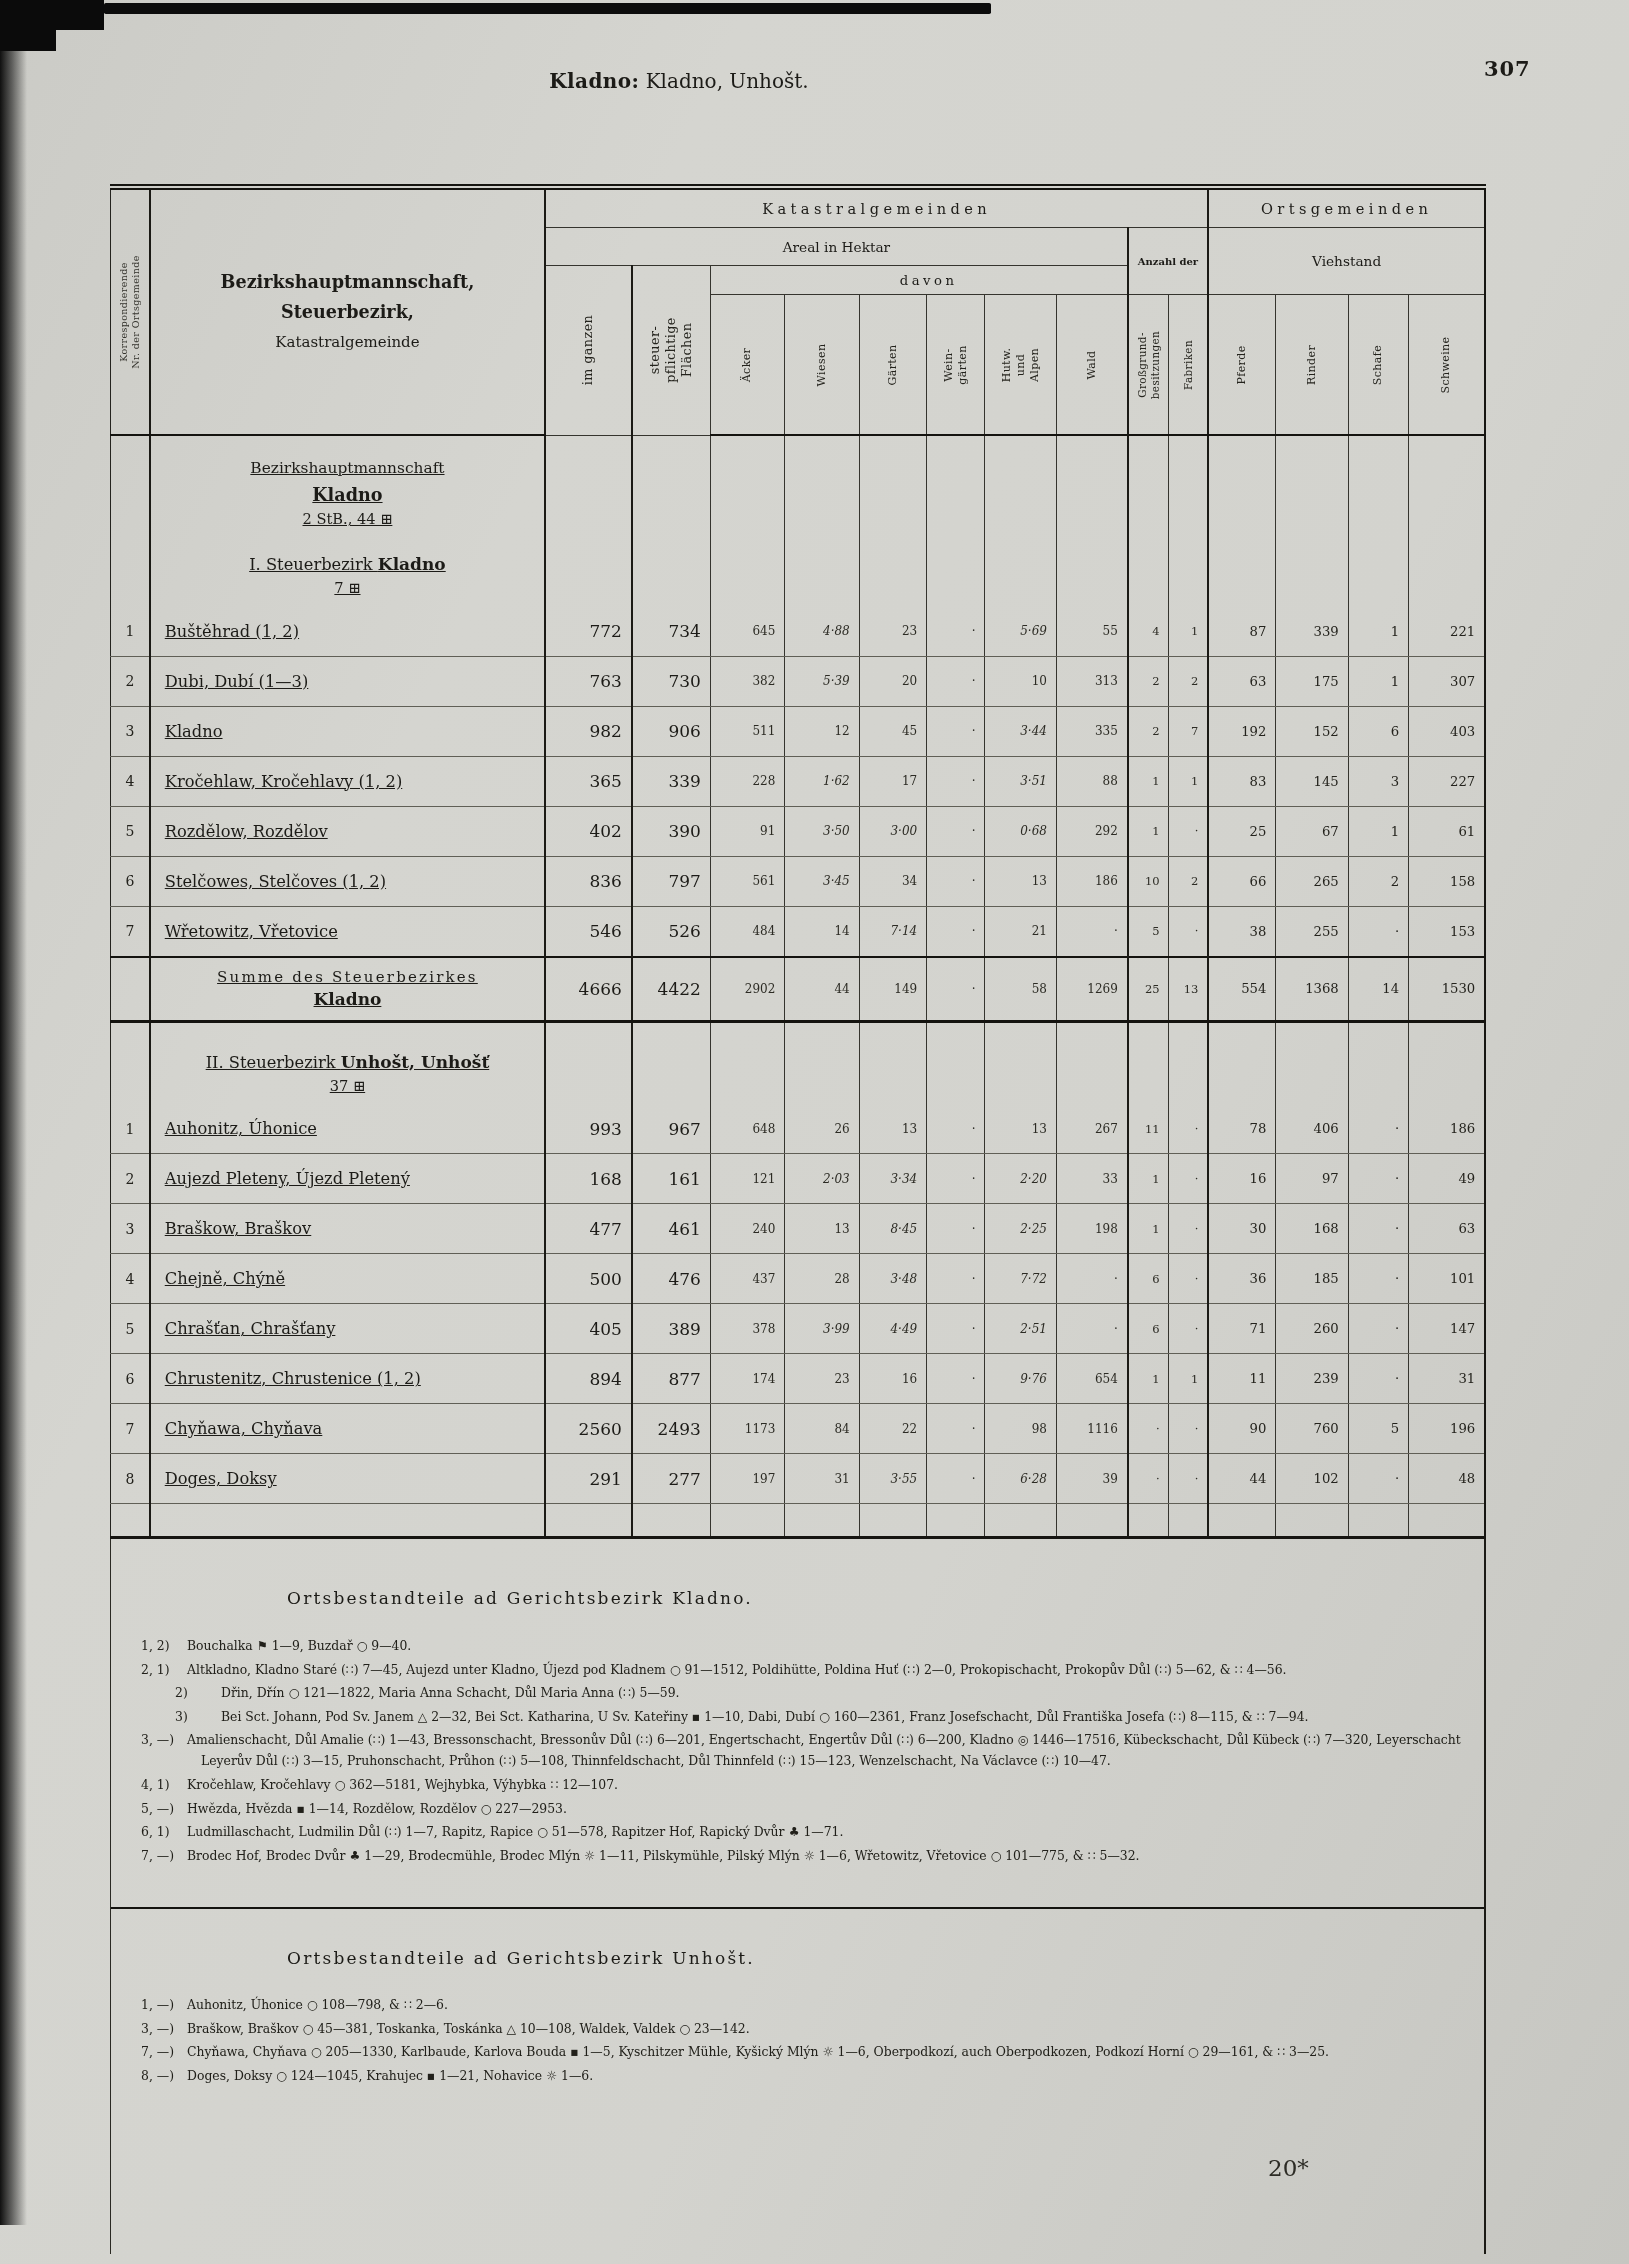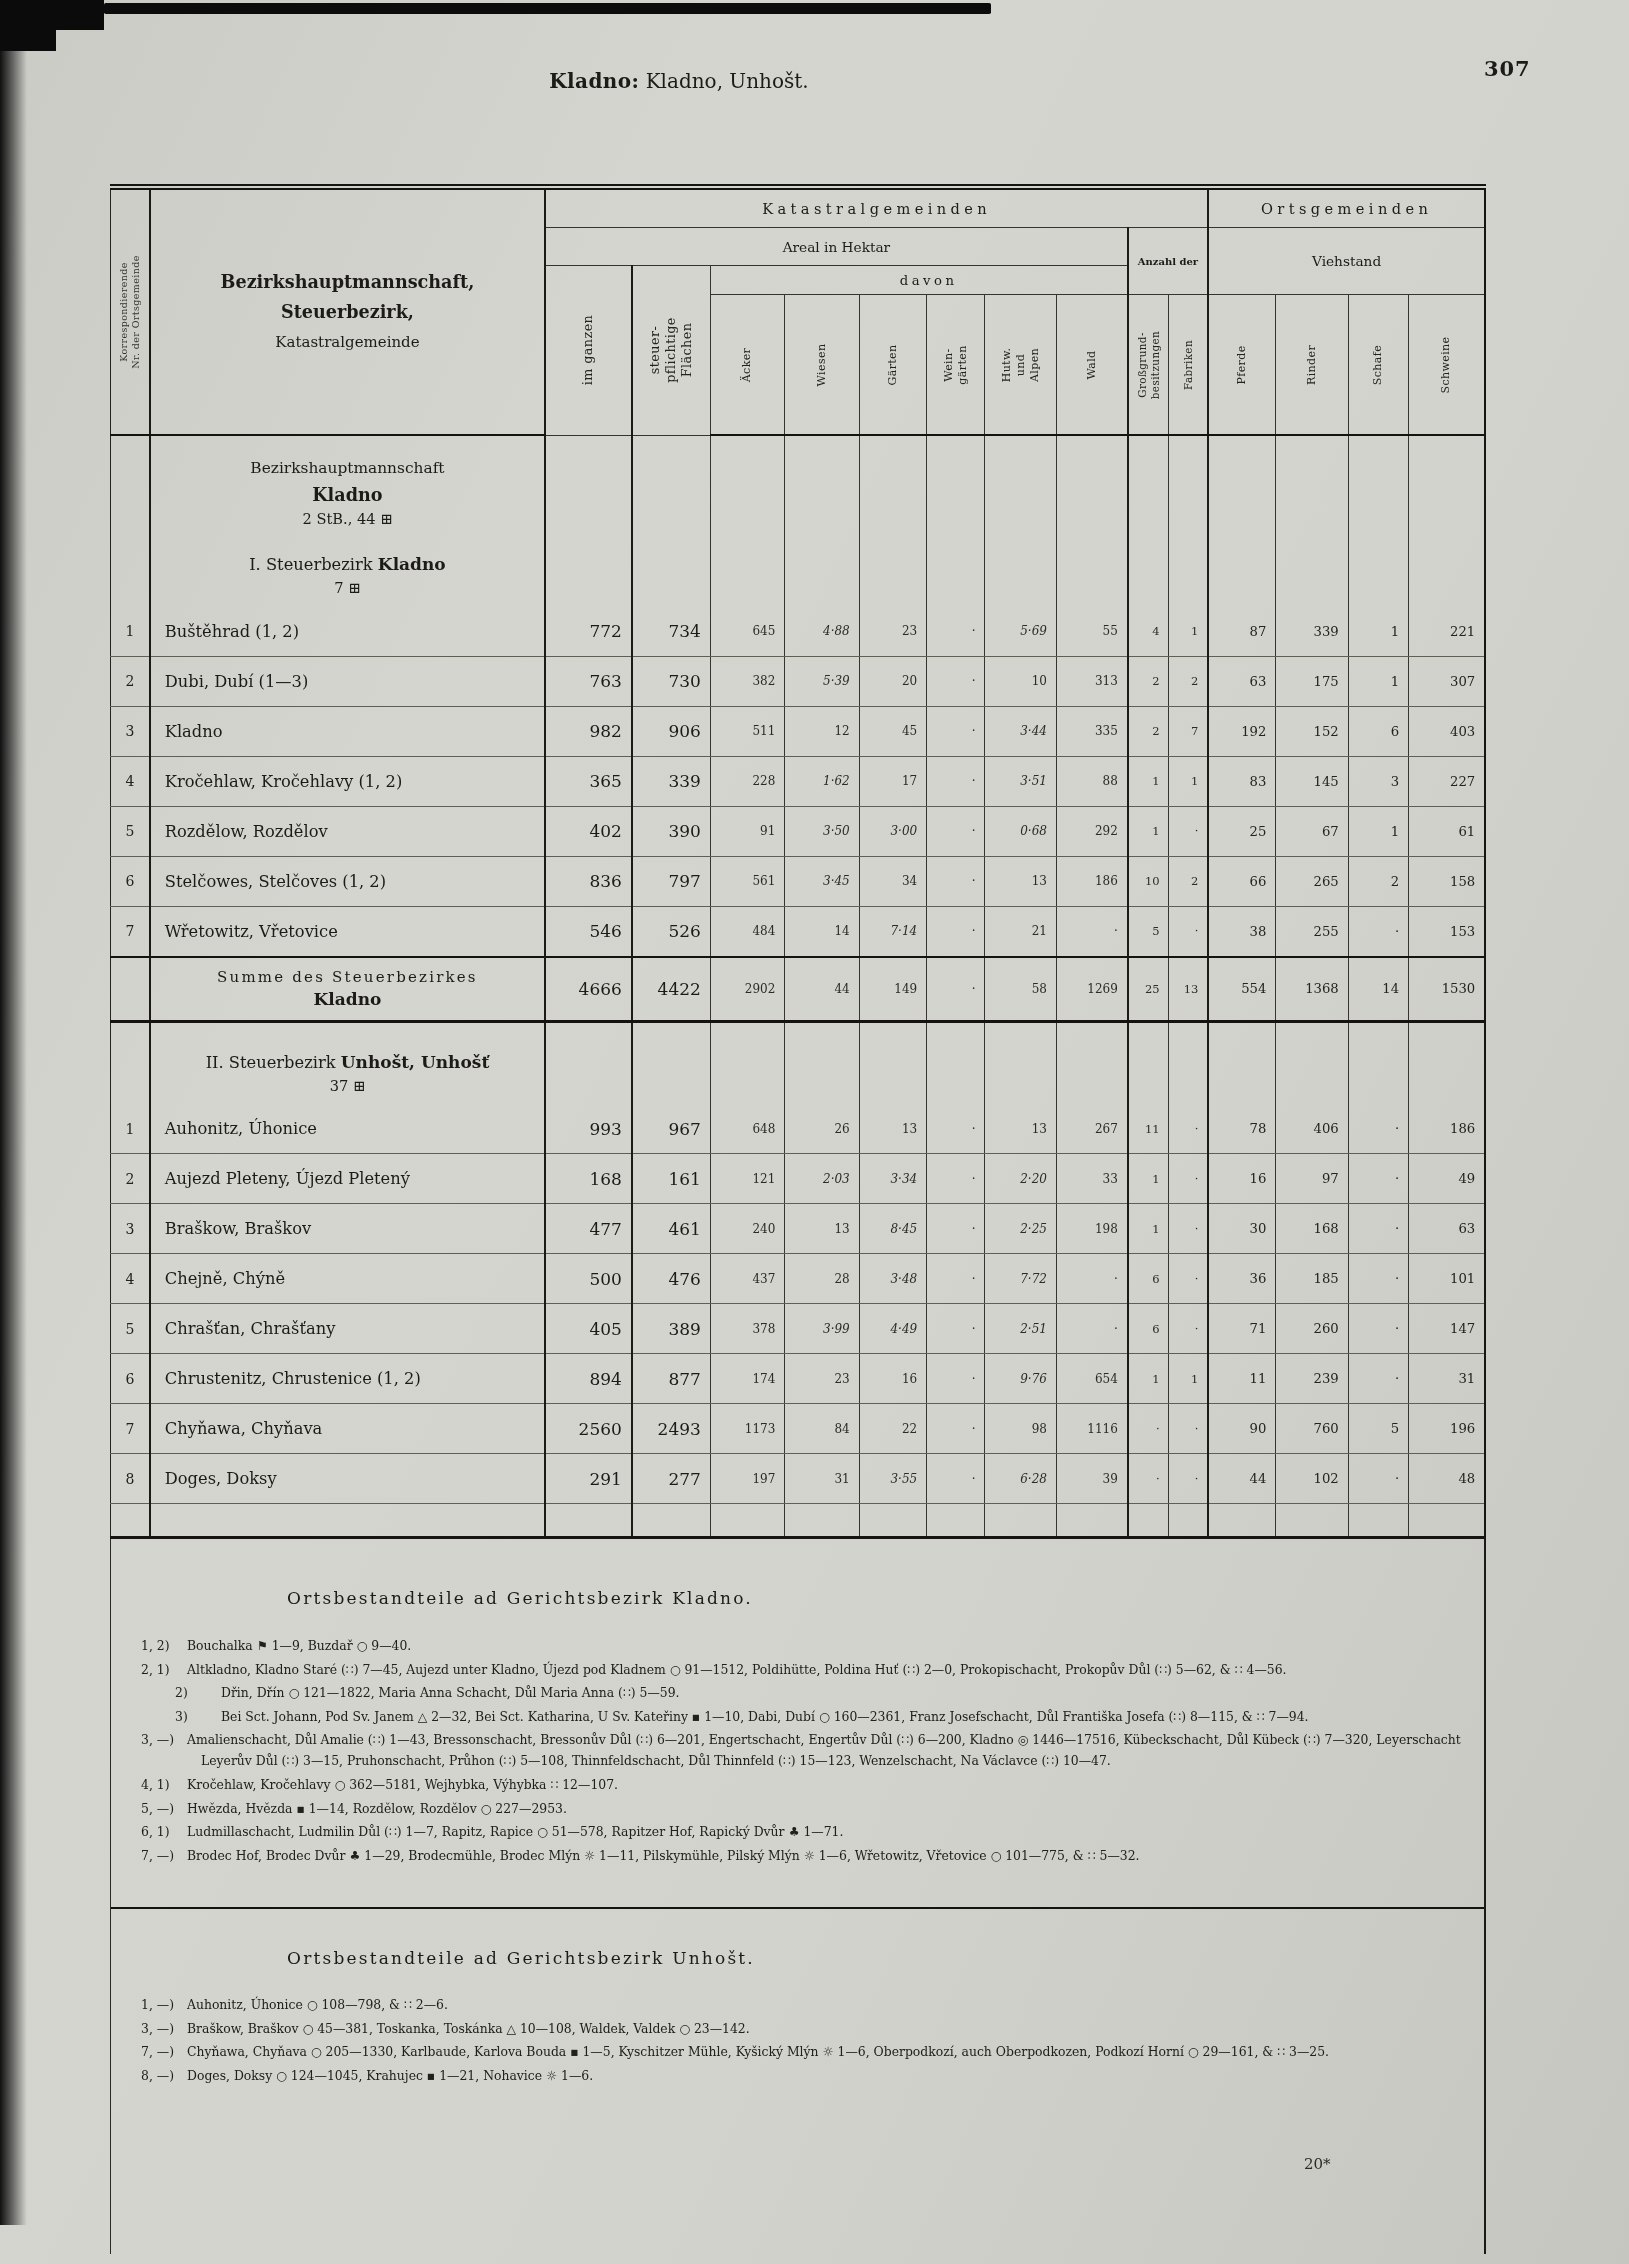--- a/index.html
+++ b/index.html
@@ -51,21 +51,21 @@
     transform:translate(-50%,-50%) rotate(-90deg); transform-origin:center;
     white-space:pre-line; width:max-content; text-align:center;
     font-size:11px; line-height:1.25; letter-spacing:0.4px; color:#24231d; }
   .rot.r-big > span { font-size:12.8px; }
   .rot.r-xs  > span { font-size:10.4px; }
   th.corner > span { font-size:9.5px; color:#33322c; }
 
   
   tbody td { vertical-align:middle; }
   tbody td.nr { text-align:center; font-size:14px; color:#23221c; }
-  tbody td.name-cell { text-align:left; padding-left:14px; font-size:16.3px; border-left:2.2px solid #1b1a15; }
+  tbody td.name-cell { text-align:left; padding-left:14px; font-size:16.3px; border-left:2.2px solid #1b1a15;text-decoration:underline; }
   .data-row td { height:49px; border-bottom:1.3px solid #605f56; }
   .num { text-align:right; padding-right:8.8px; }
   .c-big { font-size:17px; }
   .c-sm  { font-size:12px; color:#2c2b24; }
   .c-xs  { font-size:11.5px;  color:#2c2b24; }
   .c-mid { font-size:13.2px;  color:#24231d; }
   .dec { font-style:italic; }
 
   .sec-cell { text-align:center !important; padding-left:0 !important; }
   .pre1 { font-size:15.4px; padding-top:23px; }
@@ -85,21 +85,21 @@
   .footnotes { position:relative; width:1376px; border-left:1.8px solid #2a2923; border-right:2.6px solid #1b1a15;
     box-sizing:border-box; height:715px; }
   .fn-title { margin:0 0 26.5px 176px; font-size:17px; letter-spacing:2.2px; }
   .fn-block1 { padding-top:49px; }
   .fn-sep { border-top:2.6px solid #14130f; margin:41px 0 0 0; }
   .fn-block2 { padding-top:39px; }
   .fn-item { margin:0 23px 2.6px 30px; padding-left:60px; text-indent:-60px;
     font-size:12.4px; line-height:21px; color:#21201a; }
   .fn-item.sub { margin-left:64px; }
   .fn-ref { display:inline-block; min-width:46px; text-indent:0; }
-  .printer-mark { position:absolute; left:1193px; top:616px; font-size:15px; color:#2c2b25; }
+  .printer-mark { position:absolute; left:1157px; top:616px; font-size:23px; color:#2c2b25; }
 </style>
 </head>
 <body>
 
 <div class="page">
   <div class="scan-left"></div>
   <div class="scan-corner"></div>
   <div class="scan-corner2"></div>
   <div class="scan-top-bar"></div>
 

